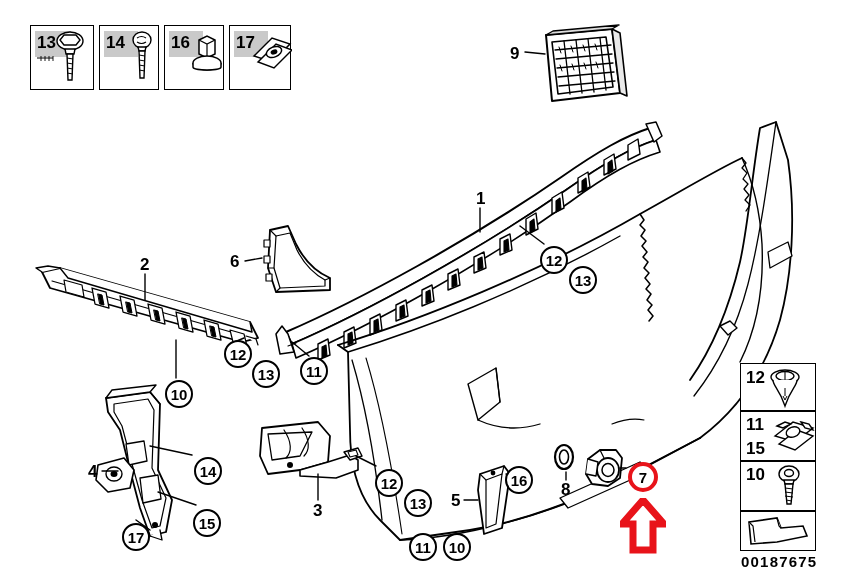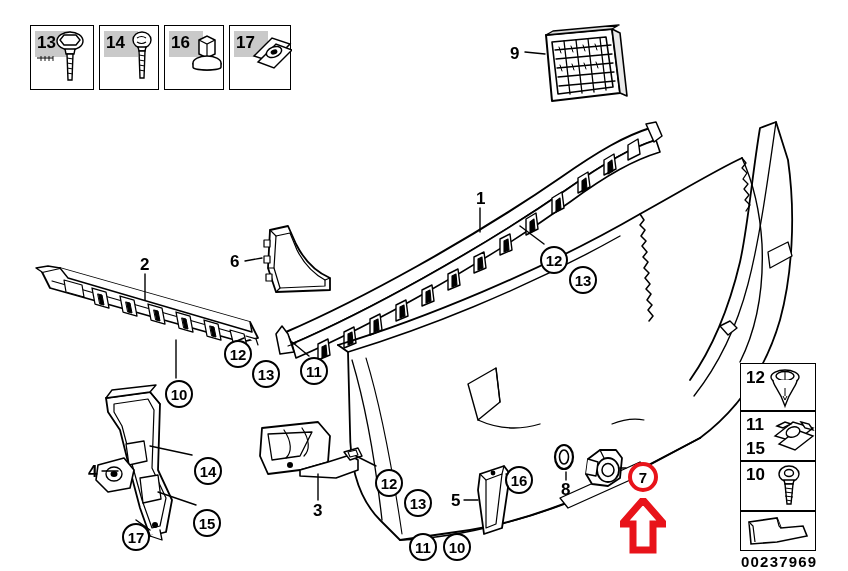--- a/index.html
+++ b/index.html
@@ -402,21 +402,21 @@
   <div class="legendbox" style="left:740px; top:511px; width:76px; height:40px;">
     <svg width="76" height="40" style="position:absolute;left:0;top:0">
       <g stroke="#000" fill="#fff" stroke-width="1.6">
         <path d="M8 10 L36 6 L40 16 L62 14 L66 24 L36 30 L10 32 Z"></path>
         <path d="M8 10 L12 14 L14 30" stroke-width="1.2"></path>
         <path d="M36 6 L38 14 L40 16" stroke-width="1.2"></path>
       </g>
     </svg>
   </div>
 
-  <div class="dnum" style="left:741px; top:553px;">00237969</div>
+  <div class="dnum" style="left:741px; top:553px;">00187675</div>
 
   <div class="lbl num" style="left:476px; top:190px;">1</div>
   <div class="lbl num" style="left:140px; top:256px;">2</div>
   <div class="lbl num" style="left:313px; top:502px;">3</div>
   <div class="lbl num" style="left:88px; top:463px;">4</div>
   <div class="lbl num" style="left:451px; top:492px;">5</div>
   <div class="lbl num" style="left:230px; top:253px;">6</div>
   <div class="lbl num" style="left:561px; top:481px;">8</div>
   <div class="lbl num" style="left:510px; top:45px;">9</div>
 

